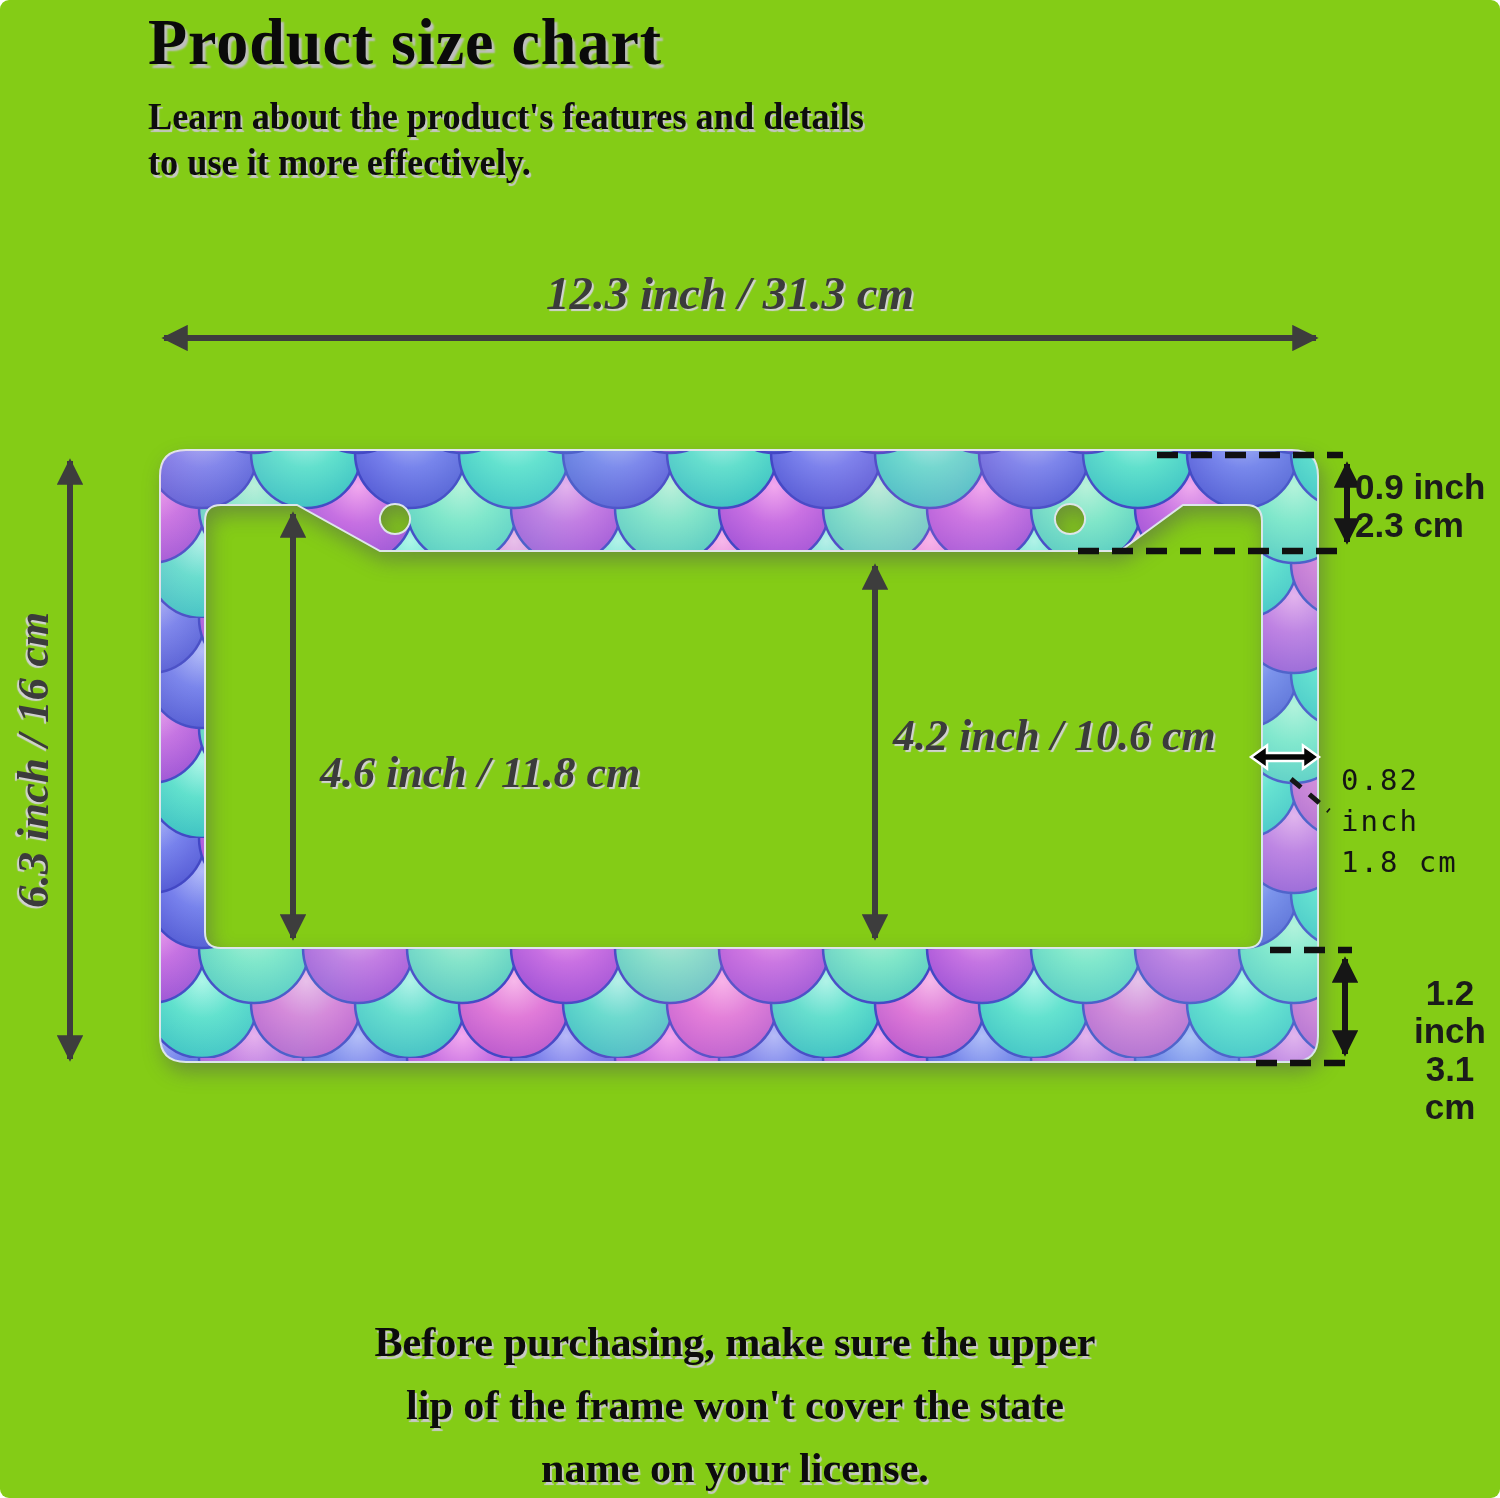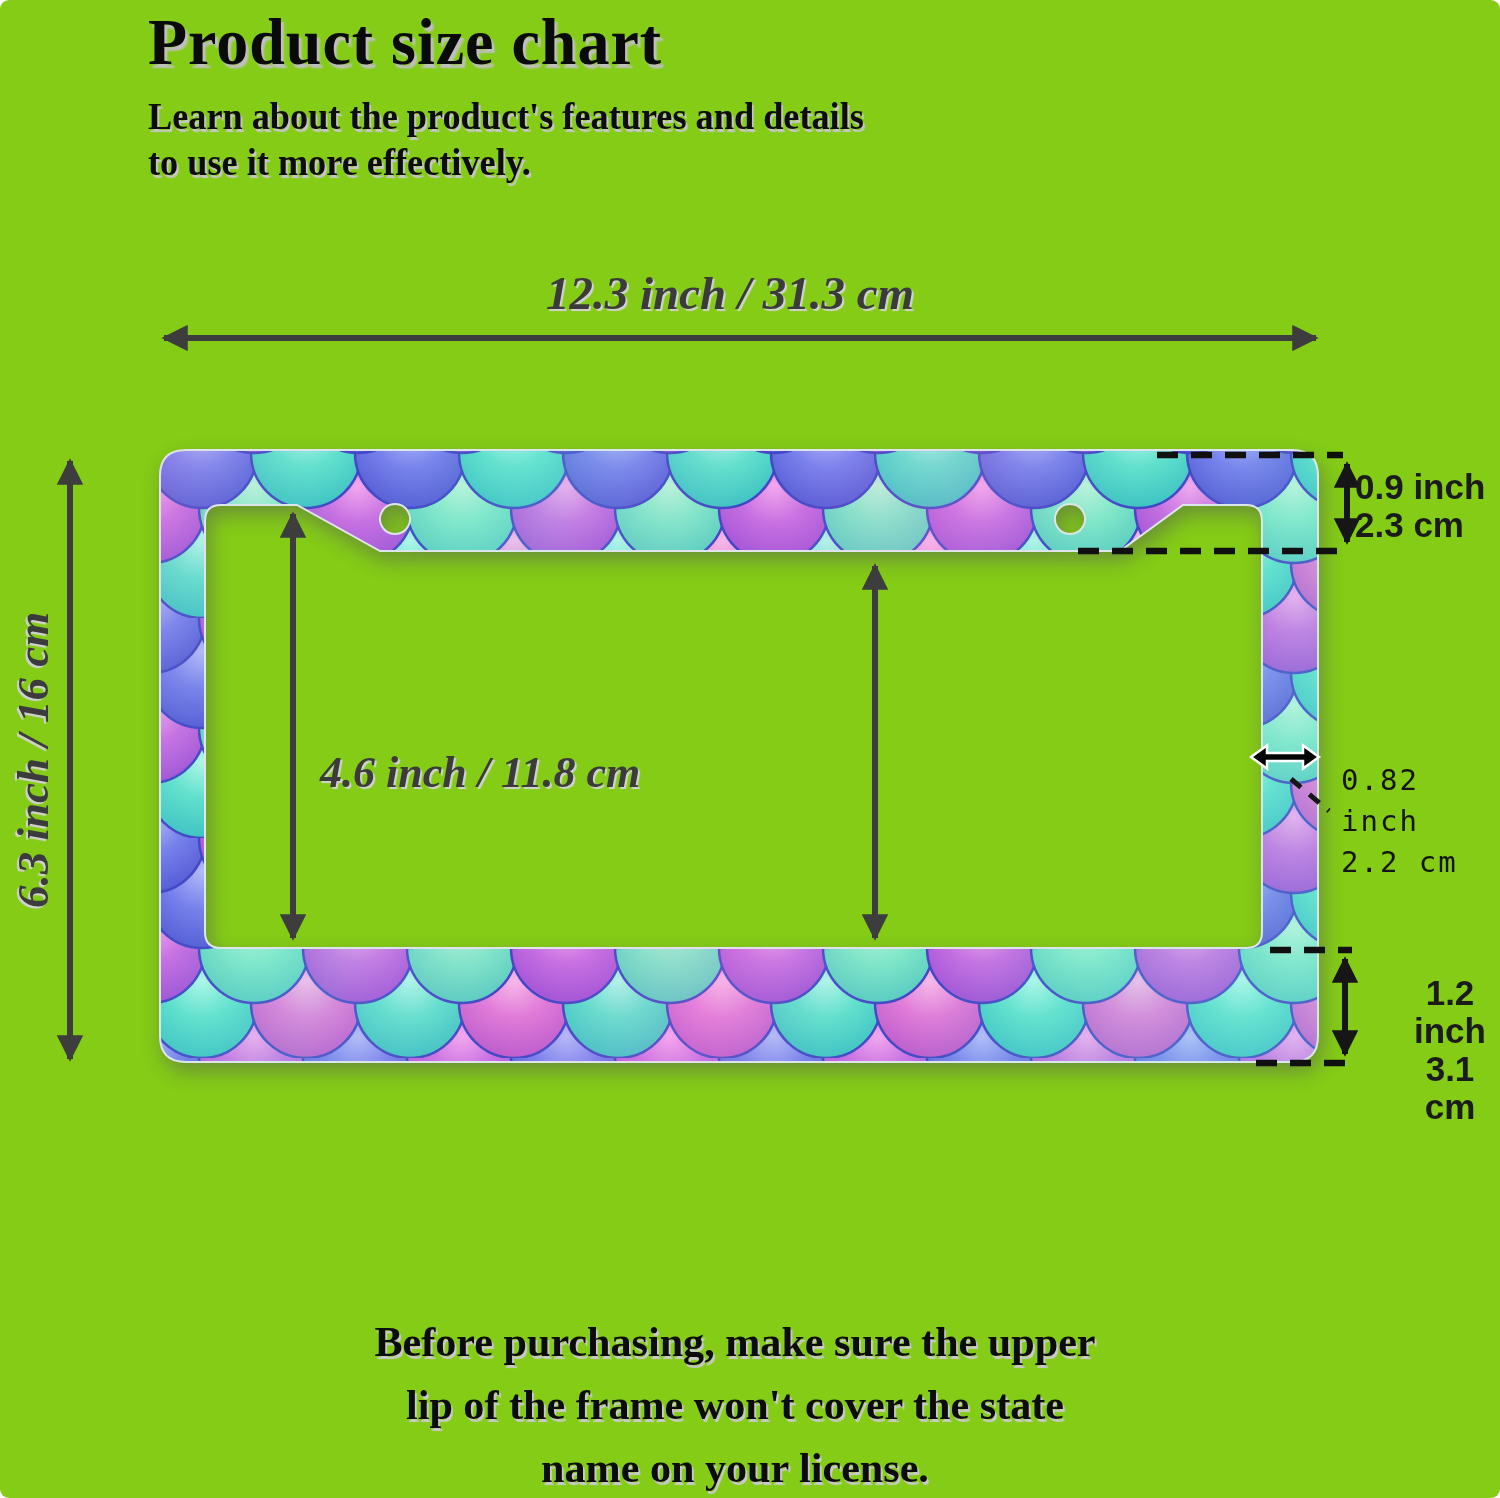--- a/index.html
+++ b/index.html
@@ -157,29 +157,30 @@
       <line x1="1256" y1="1063" x2="1352" y2="1063"></line>
     </g>
 
     <path d="M1251,757 L1267,745.5 L1267,753 L1303,753 L1303,745.5 L1319,757 L1303,768.5 L1303,761 L1267,761 L1267,768.5 Z" fill="#050505" stroke="#ffffff" stroke-width="2.5"></path>
     <line x1="1291" y1="779" x2="1329" y2="811" stroke="#161616" stroke-width="5" stroke-dasharray="13 11"></line>
   </svg>
 
   <div class="dim-label lbl-width">12.3 inch / 31.3 cm</div>
   <div class="dim-label lbl-height">6.3 inch / 16 cm</div>
   <div class="dim-label lbl-inner-left">4.6 inch / 11.8 cm</div>
+  <div class="dim-label lbl-inner-right">4.2 inch / 10.6 cm</div>
 
   <div class="lbl-sans lbl-toplip">
     <div>0.9 inch</div>
     <div>2.3 cm</div>
   </div>
 
   <div class="lbl-side">
     <div>0.82 inch</div>
-    <div>2.2 cm</div>
+    <div>1.8 cm</div>
   </div>
 
   <div class="lbl-sans lbl-bottomlip">
     <div>1.2 inch</div>
     <div>3.1 cm</div>
   </div>
 
 
   <div class="note">
     <div>Before purchasing, make sure the upper</div>

